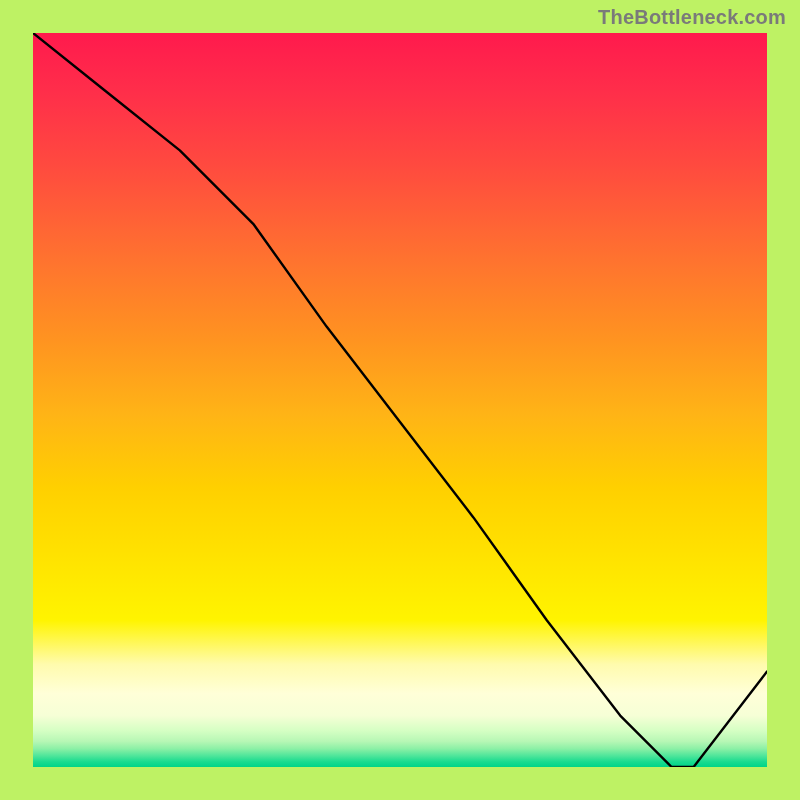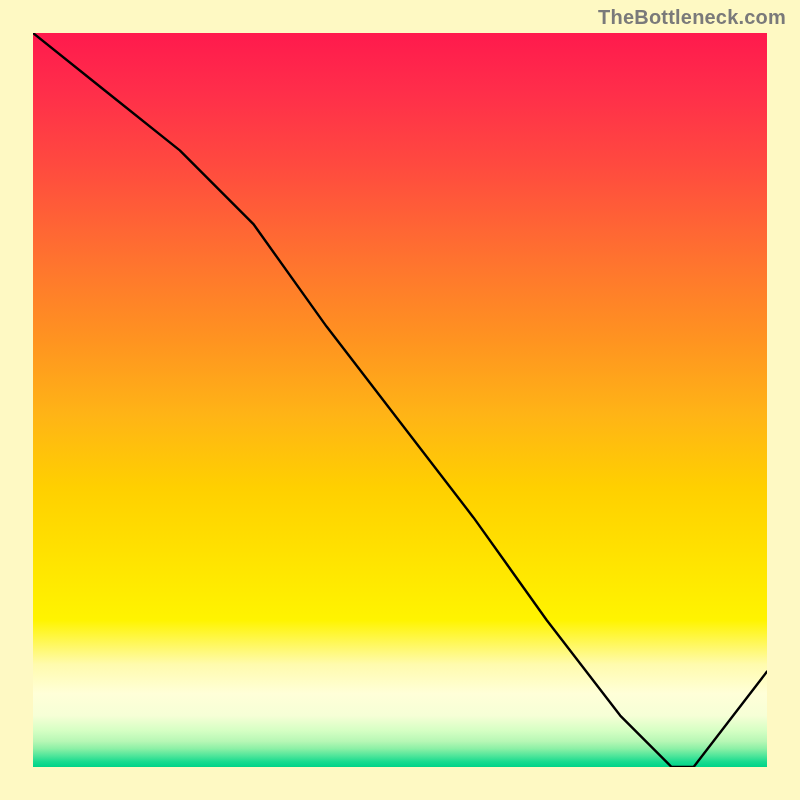--- a/index.html
+++ b/index.html
@@ -8,21 +8,21 @@
     width: 800px;
     height: 800px;
     background: #000;
     font-family: Arial, Helvetica, sans-serif;
     overflow: hidden;
   }
   .container {
     position: relative;
     width: 800px;
     height: 800px;
-    background: #fef9c3;
+    background: #bef264;
     text-decoration: underline;
   }
   .watermark {
     position: absolute;
     top: 6px;
     right: 14px;
     color: #7a7a7a;
     font-size: 20px;
     font-weight: 600;
     letter-spacing: 0.2px;

